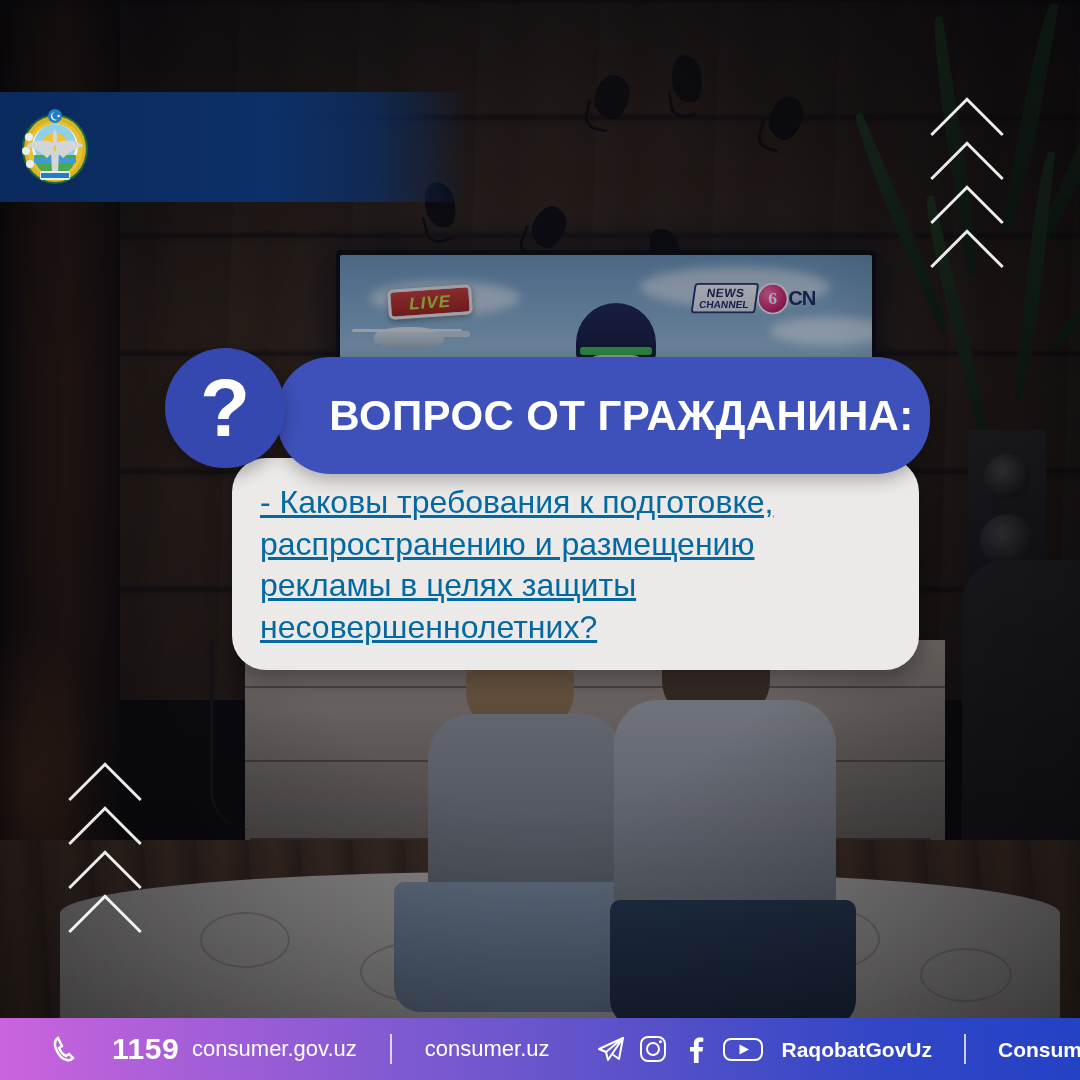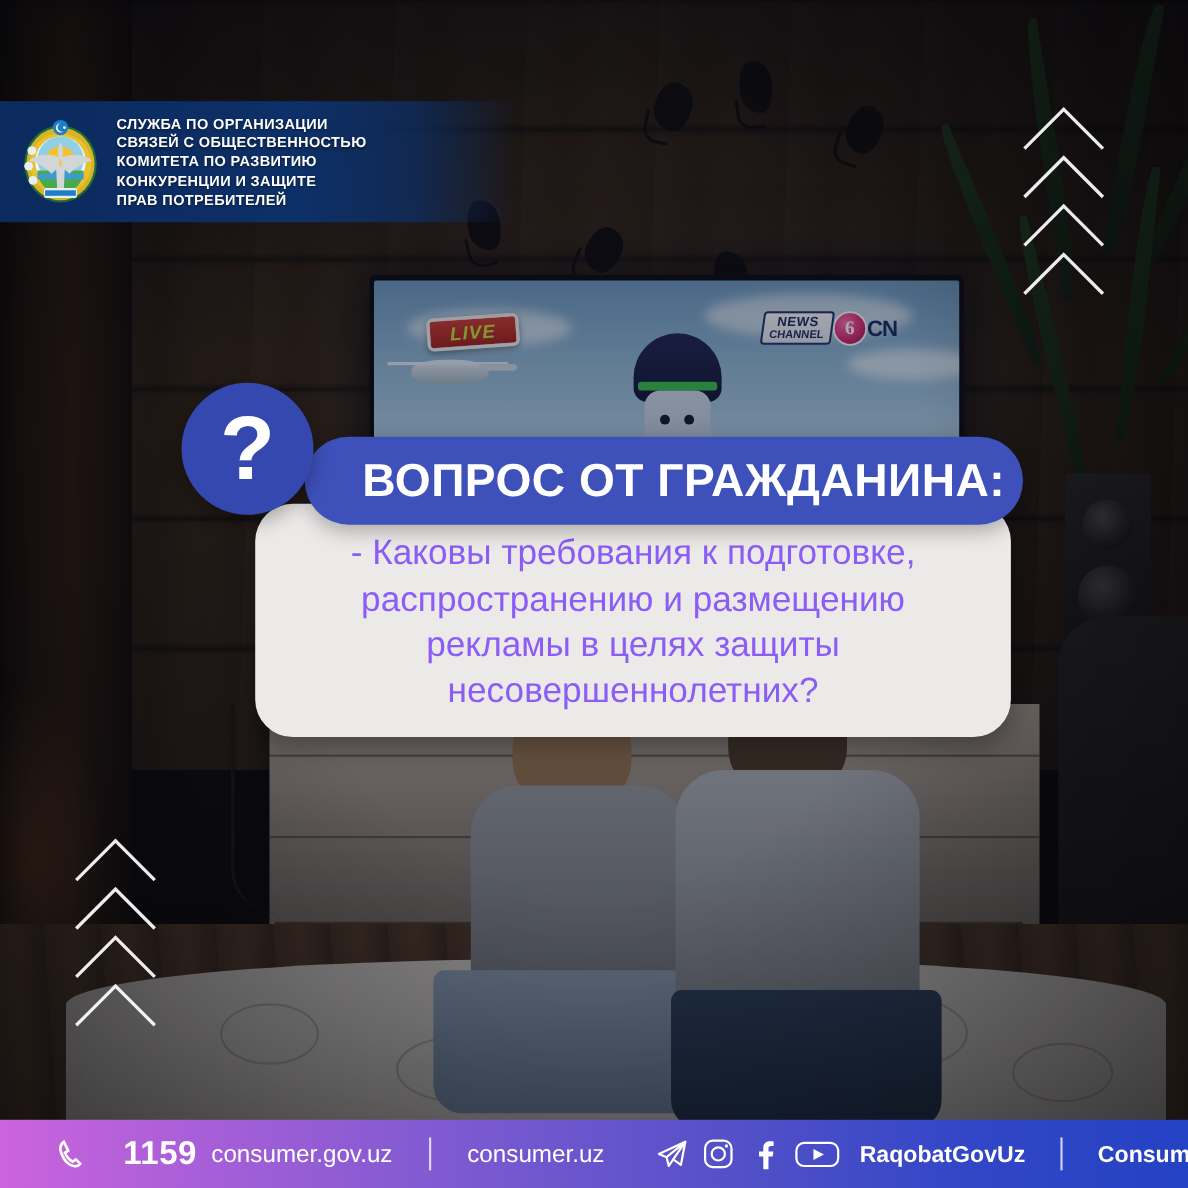--- a/index.html
+++ b/index.html
@@ -184,38 +184,37 @@
   
   .qcard { position:absolute; left:165px; top:348px; width:770px; }
   .qhead { position:relative; height:120px; }
   .qmark {
     position:absolute; left:0; top:0; width:120px; height:120px; border-radius:50%;
     background:#3448b0; display:flex; align-items:center; justify-content:center;
     color:#fff; font:700 82px/1 "Liberation Sans", sans-serif; z-index:3;
     box-shadow:0 6px 18px rgba(0,0,0,.32);
   }
   .qtitle {
-    position:absolute; left:112px; top:9px; width:653px; height:80px;
+    position:absolute; left:112px; top:9px; width:653px; height:117px;
     background:#3e51bb; border-radius:54px; z-index:2;
     display:flex; align-items:center; justify-content:center;
     color:#fff; font:700 42px/1 "Liberation Sans", sans-serif;
     letter-spacing:.4px; padding-left:52px; padding-right:16px;
     box-shadow:0 6px 18px rgba(0,0,0,.28);
-    margin-top:40px;
   }
   .qbody {
     position:absolute; left:67px; top:110px; width:687px; min-height:175px;
     background:#eceae9; border-radius:34px;
     display:flex; align-items:center; justify-content:center;
     padding:24px 28px 22px;
     box-shadow:0 10px 26px rgba(0,0,0,.34);
   }
   .qbody p {
     font:400 32px/1.30 "Liberation Sans", sans-serif;
-    color:#8b5cf6; text-align:center;
+    color:#0369a1; text-align:left;text-decoration:underline;
   }
 
   
   .footer {
     position:absolute; left:0; bottom:0; width:1080px; height:62px;
     background:linear-gradient(90deg,#cb63dd 0%, #a95fd8 16%, #7a59d0 40%, #5350c8 62%, #3146c6 82%, #2442c4 100%);
     display:flex; align-items:center; color:#fff;
   }
   .f-left { display:flex; align-items:center; gap:13px; padding-left:52px; }
   .f-phone { width:26px; height:28px; }
@@ -342,25 +341,20 @@
           </g>
         <g fill="#e9eef1">
           <circle cx="11" cy="30" r="4"></circle>
             <circle cx="8" cy="44" r="4"></circle>
             <circle cx="12" cy="57" r="4"></circle>
         </g>
         <rect x="22" y="64" width="30" height="9" rx="2" fill="#e8eef2"></rect>
         <rect x="23" y="66" width="28" height="5" fill="#1f7fc4"></rect>
       </svg>
     </div>
-    <div class="banner-text">СЛУЖБА ПО ОРГАНИЗАЦИИ
-СВЯЗЕЙ С ОБЩЕСТВЕННОСТЬЮ
-КОМИТЕТА ПО РАЗВИТИЮ
-КОНКУРЕНЦИИ И ЗАЩИТЕ
-ПРАВ ПОТРЕБИТЕЛЕЙ</div>
   </div>
 
   <div class="chev-stack" style="left:930px;top:100px;">
     <div class="chev">
         <span></span>
       </div>
     <div class="chev">
         <span></span>
       </div>
     <div class="chev">

